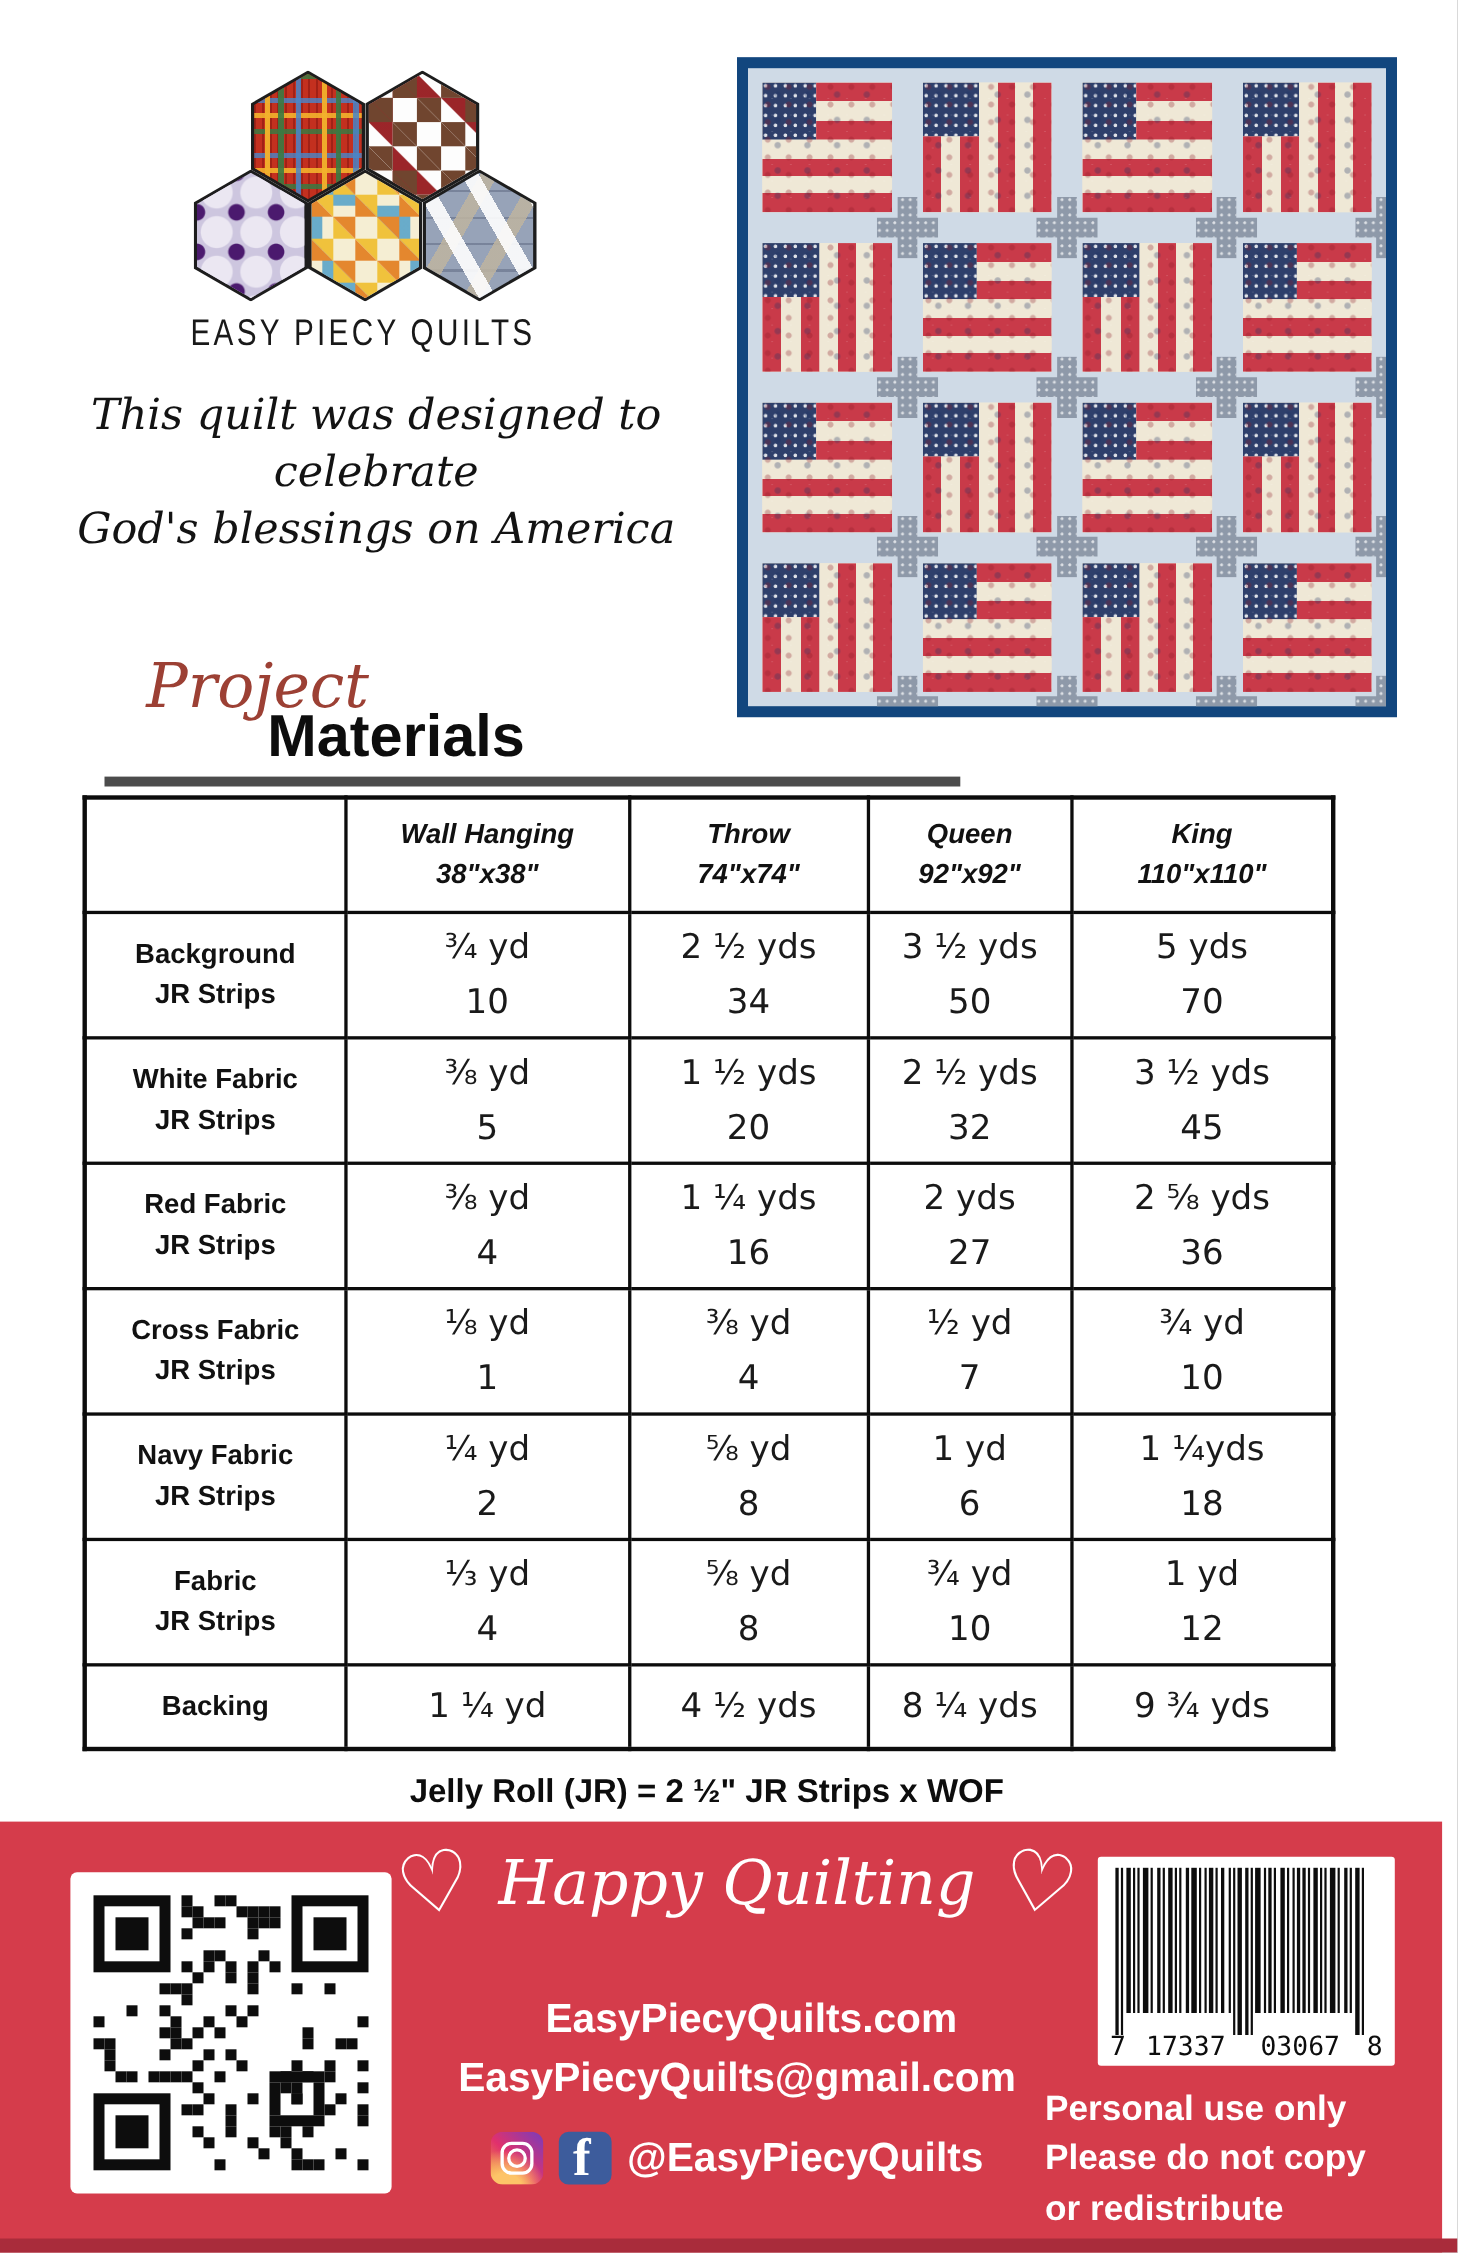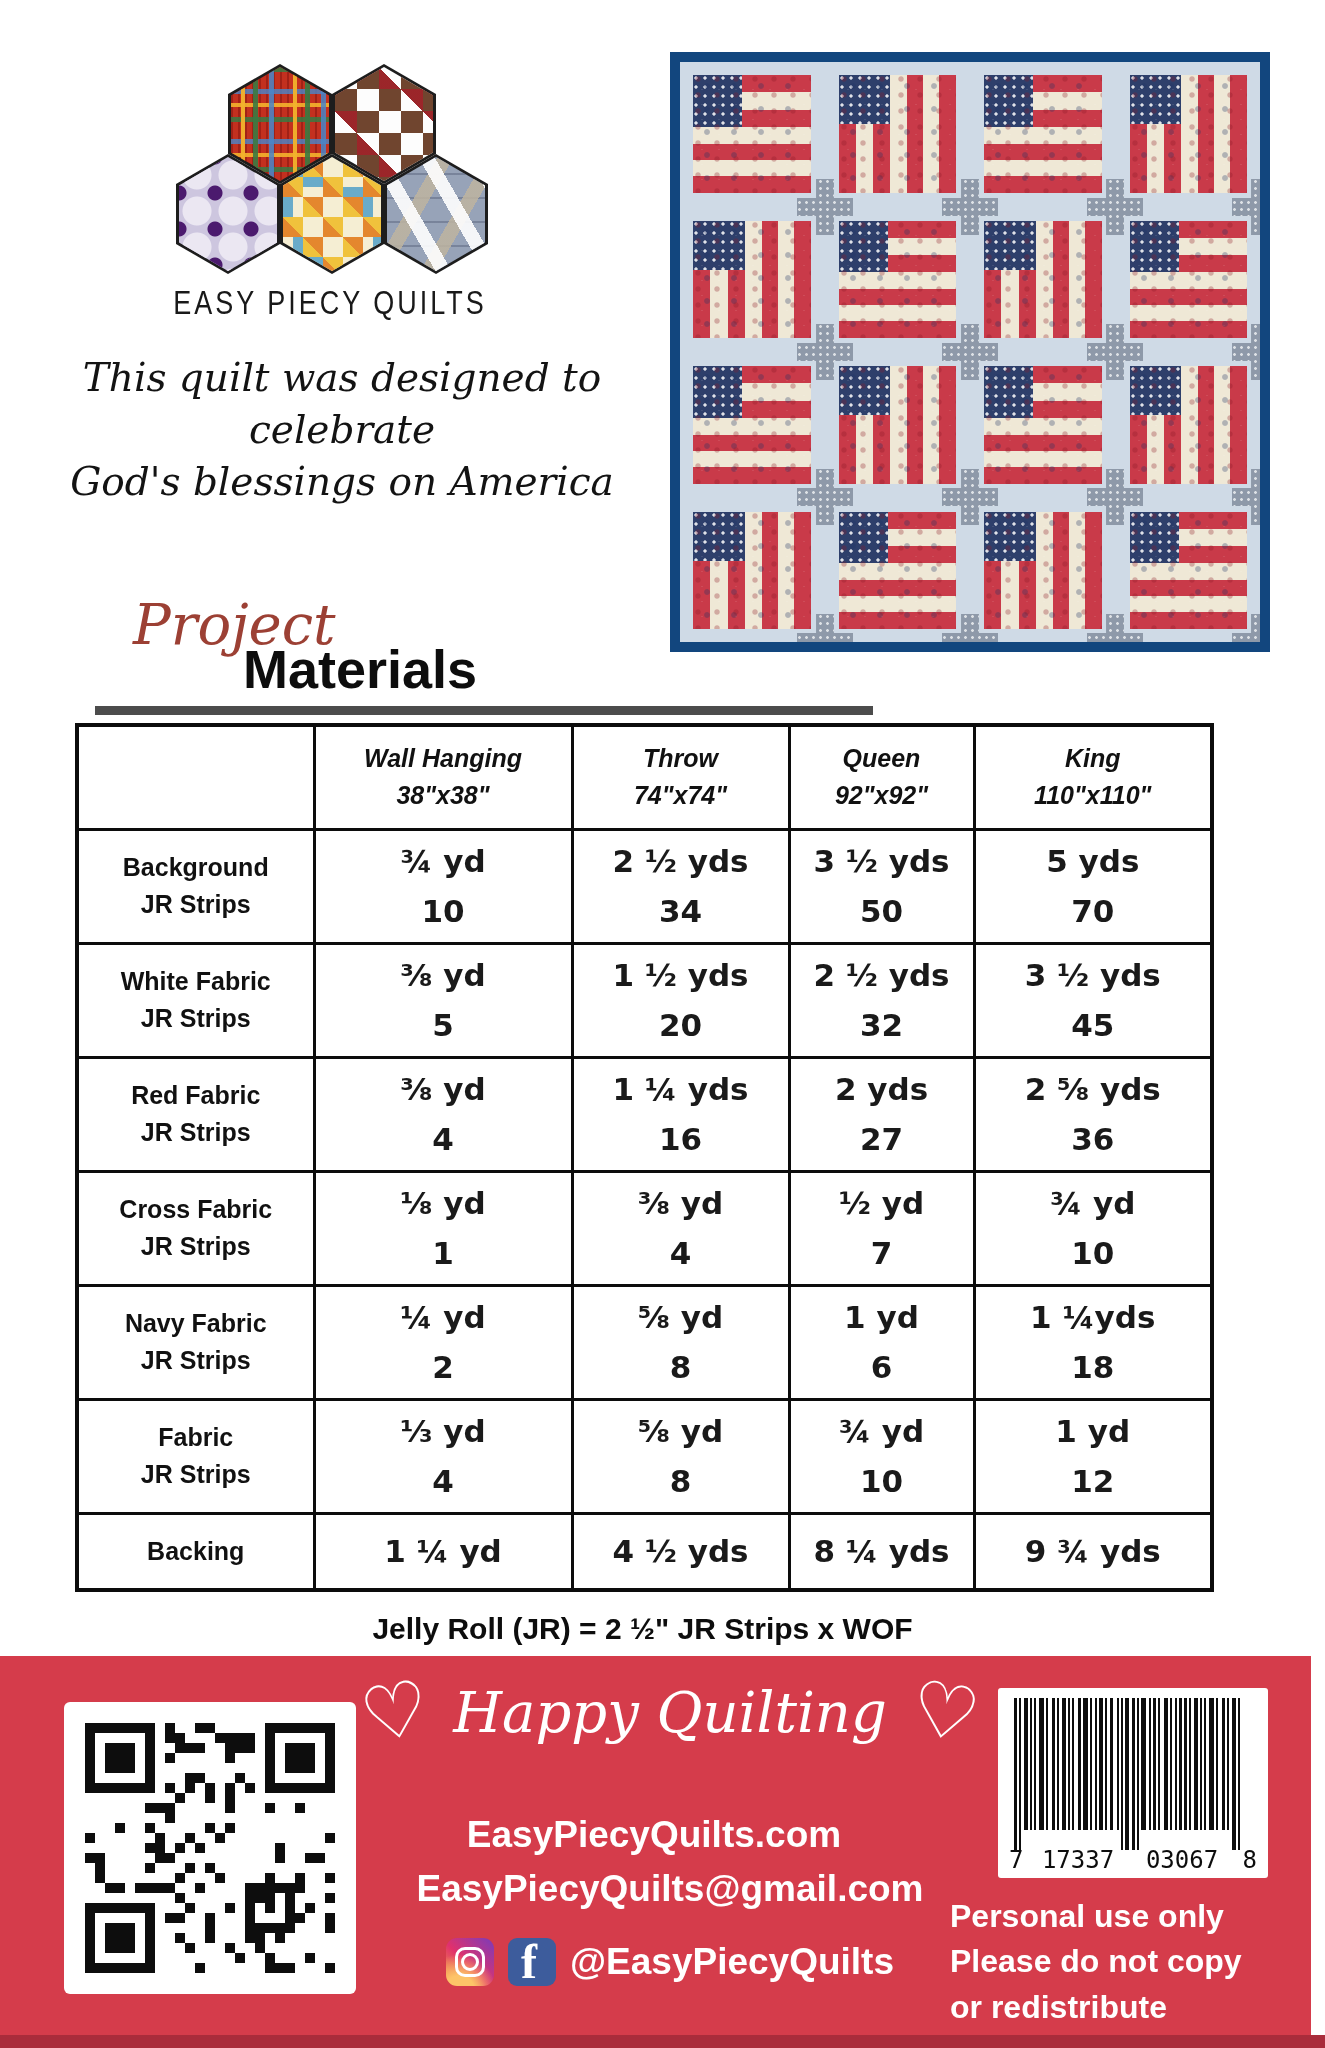--- a/index.html
+++ b/index.html
@@ -80,34 +80,34 @@
 
   
   .mats{position:absolute;left:75px;top:723px;width:1135px;border-collapse:collapse;table-layout:fixed;
         border:4px solid #0c0c0c;}
   .mats th,.mats td{border:3px solid #0c0c0c;text-align:center;vertical-align:middle;padding:0;}
   .mats thead tr{height:104px;}
   .mats tbody tr{height:114px;}
   .mats tbody tr.short{height:77px;}
   .hdr{font-size:25px;font-weight:bold;line-height:1.5;font-style:italic;}
   .rowlab{font-size:25px;font-weight:bold;line-height:1.5;}
-  .val{font-family:"DejaVu Sans",sans-serif;font-weight:bold;font-size:31px;line-height:1.62;color:#1a1a1a;}
+  .val{font-family:"DejaVu Sans",sans-serif;font-weight:normal;font-size:31px;line-height:1.62;color:#1a1a1a;}
   .caption{position:absolute;left:75px;top:1612px;width:1135px;text-align:center;font-size:30px;font-weight:bold;color:#0d0d0d;}
 
   
   .footer{position:absolute;left:0;top:1656px;width:1311px;height:392px;background:var(--footer-red,#d53c4b);}
   .footer-strip{position:absolute;left:0;bottom:0;width:1325px;height:13px;background:var(--footer-red-dark,#a92c3b);}
   .qr-box{position:absolute;left:64px;top:46px;width:292px;height:292px;background:#fff;border-radius:6px;
           display:flex;align-items:center;justify-content:center;}
   .tagline{position:absolute;left:375px;top:22px;width:590px;display:flex;align-items:center;justify-content:center;
            gap:24px;color:#fff;}
   .tagline .script{font-family:"DejaVu Serif",serif;font-style:italic;font-size:56px;white-space:nowrap;}
   .heart{font-size:76px;line-height:.9;transform:rotate(-10deg);font-family:"DejaVu Sans",sans-serif;}
   .heart.r{transform:rotate(10deg);}
-  .website{position:absolute;left:359px;top:158px;width:590px;text-align:center;font-size:37px;font-weight:bold;color:#fff;}
+  .website{position:absolute;left:388px;top:158px;width:590px;text-align:center;font-size:37px;font-weight:bold;color:#fff;}
   .email{position:absolute;left:375px;top:212px;width:590px;text-align:center;font-size:37px;font-weight:bold;color:#fff;}
   .social{position:absolute;left:375px;top:282px;width:590px;display:flex;align-items:center;justify-content:center;
           gap:14px;color:#fff;font-size:37px;font-weight:bold;}
   .ig{width:48px;height:48px;border-radius:11px;position:relative;flex:0 0 auto;
       background:radial-gradient(circle at 28% 110%,#fdc468 0 24%,rgba(253,196,104,0) 58%),
                  linear-gradient(45deg,#f2a13d 0%,#e1306c 45%,#c13584 62%,#833ab4 95%);}
   .ig:before{content:"";position:absolute;inset:9px;border:3px solid #fff;border-radius:10px;}
   .ig:after{content:"";position:absolute;width:12px;height:12px;left:15px;top:15px;border:3px solid #fff;border-radius:50%;}
   .fb{width:48px;height:48px;border-radius:9px;background:#3d5c9c;position:relative;overflow:hidden;flex:0 0 auto;}
   .fb span{position:absolute;left:13px;top:-4px;color:#fff;font-family:"Liberation Serif",serif;

